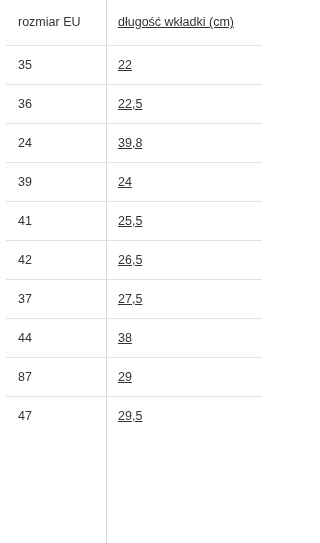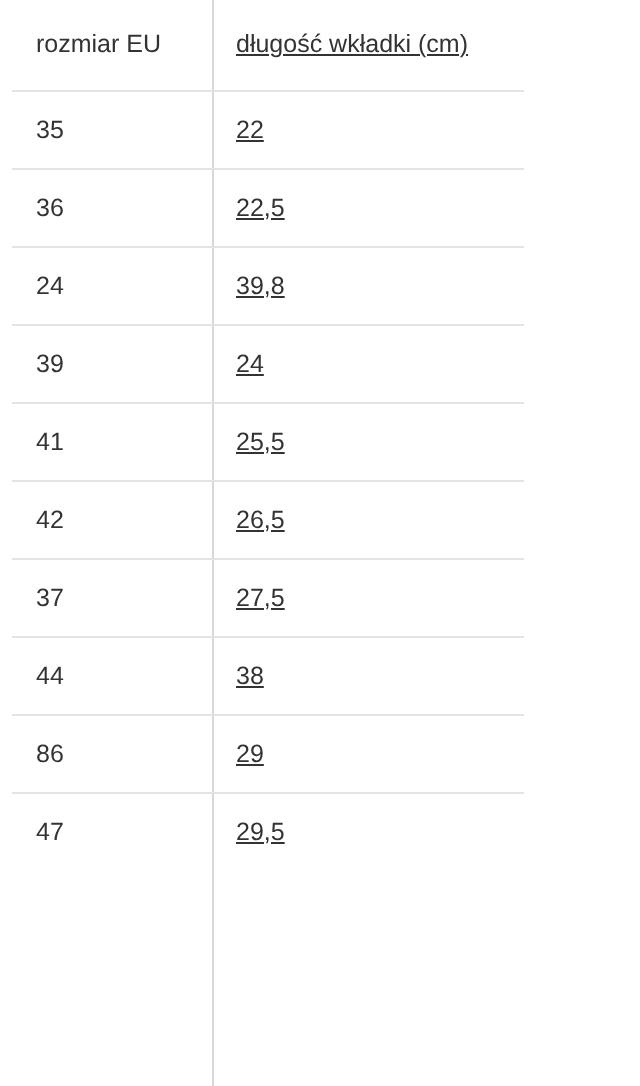--- a/index.html
+++ b/index.html
@@ -161,21 +161,21 @@
       </tr>
       <tr>
         <td class="col1">37</td>
         <td class="col2">27,5</td>
       </tr>
       <tr>
         <td class="col1">44</td>
         <td class="col2">38</td>
       </tr>
       <tr>
-        <td class="col1">86</td>
+        <td class="col1">87</td>
         <td class="col2">29</td>
       </tr>
       <tr>
         <td class="col1">47</td>
         <td class="col2">29,5</td>
       </tr>
     </tbody>
   </table>
 
 </div>

